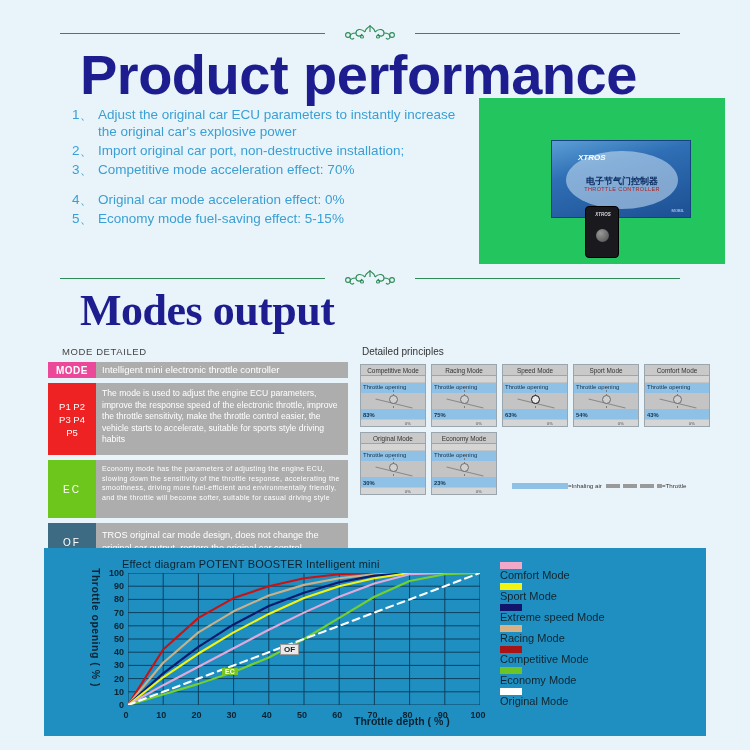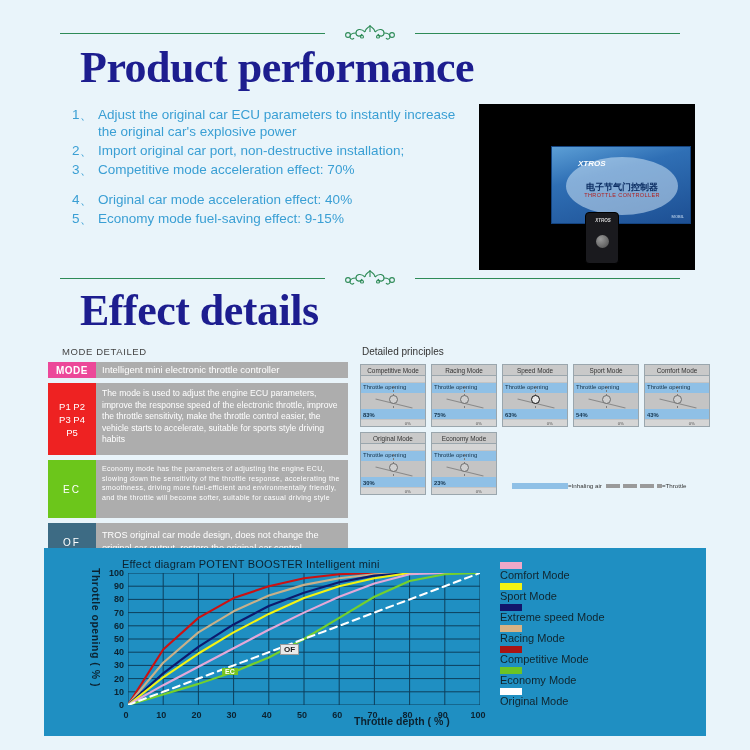--- a/index.html
+++ b/index.html
@@ -17,32 +17,32 @@
   .orn-mid { margin: 0 2px; line-height: 0; }
 
   
   .sec-title {
     position: absolute;
     color: #1d1d8f;
     font-weight: bold;
     font-family: "Liberation Serif", serif;
     letter-spacing: -0.5px;
   }
-  #title-product { left: 80px; top: 42px; font-size: 44px; font-family: Liberation Serif, serif; text-align: center; }
+  #title-product { left: 80px; top: 42px; font-size: 56px; font-family: Liberation Sans, sans-serif; text-align: center; }
   #title-modes   { left: 80px; top: 285px; font-size: 44px; }
 
   
   .bullets { position: absolute; left: 72px; top: 106px; width: 400px; }
   .bullet { display: flex; font-size: 13.5px; color: #3a9fd4; line-height: 17px; margin-bottom: 2px; }
   .bullet .num { width: 26px; flex: none; text-align: left; }
   .bullet .txt { flex: 1; }
   .bullet.gap { margin-top: 13px; }
 
   
-  .photo { position: absolute; left: 479px; top: 104px; width: 216px; height: 166px; background: #000000; overflow: hidden; }
+  .photo { position: absolute; left: 479px; top: 98px; width: 246px; height: 166px; background: #22c55e; overflow: hidden; }
   .pbox { position: absolute; }
   .pbox-blue {
     left: 72px; top: 42px; width: 140px; height: 78px;
     background: linear-gradient(165deg,#5c9fd6 0%,#2f6fb5 35%,#1d4f93 100%);
     border: 1px solid #14437f;
   }
   .pbox-blue .ellipse {
     position: absolute; left: 14px; top: 10px; width: 112px; height: 58px;
     border-radius: 50%; background: rgba(205,228,246,0.55);
   }
@@ -174,25 +174,25 @@
     <div class="bullet">
       <span class="num">2、</span>
       <span class="txt">Import original car port, non-destructive installation;</span>
     </div>
     <div class="bullet">
       <span class="num">3、</span>
       <span class="txt">Competitive mode acceleration effect: 70%</span>
     </div>
     <div class="bullet gap">
       <span class="num">4、</span>
-      <span class="txt">Original car mode acceleration effect: 40%</span>
+      <span class="txt">Original car mode acceleration effect: 0%</span>
     </div>
     <div class="bullet">
       <span class="num">5、</span>
-      <span class="txt">Economy mode fuel-saving effect: 9-15%</span>
+      <span class="txt">Economy mode fuel-saving effect: 5-15%</span>
     </div>
   </div>
 
   <div class="photo">
     <div class="pbox pbox-blue">
       <div class="ellipse"></div>
       <div class="logo">XTROS</div>
       <div class="cn">电子节气门控制器</div>
       <div class="en">THROTTLE CONTROLLER</div>
       <div class="mark">MOBIL</div>
@@ -218,21 +218,21 @@
         <circle cx="21" cy="12" r="2.4"></circle>
             <circle cx="65" cy="12" r="2.4"></circle>
         <path d="M35 12c-2 1-2 3 0 3s2-2 0-3"></path>
             <path d="M51 12c2 1 2 3 0 3s-2-2 0-3"></path>
       </g>
         </svg>
     </div>
     <div class="orn-line"></div>
   </div>
 
-  <h1 class="sec-title" id="title-modes">Effect details</h1>
+  <h1 class="sec-title" id="title-modes">Modes output</h1>
 
   <div class="mini-label" style="left:62px;top:346px;">MODE DETAILED</div>
   <div class="mini-label" style="left:362px;top:346px;font-size:10px;color:#333;letter-spacing:0;">Detailed principles</div>
 
   <div class="mdt">
     <div class="mdt-row head">
       <div class="mdt-key">MODE</div>
       <div class="mdt-val">Intelligent mini electronic throttle controller</div>
     </div>
     <div class="mdt-row p">

